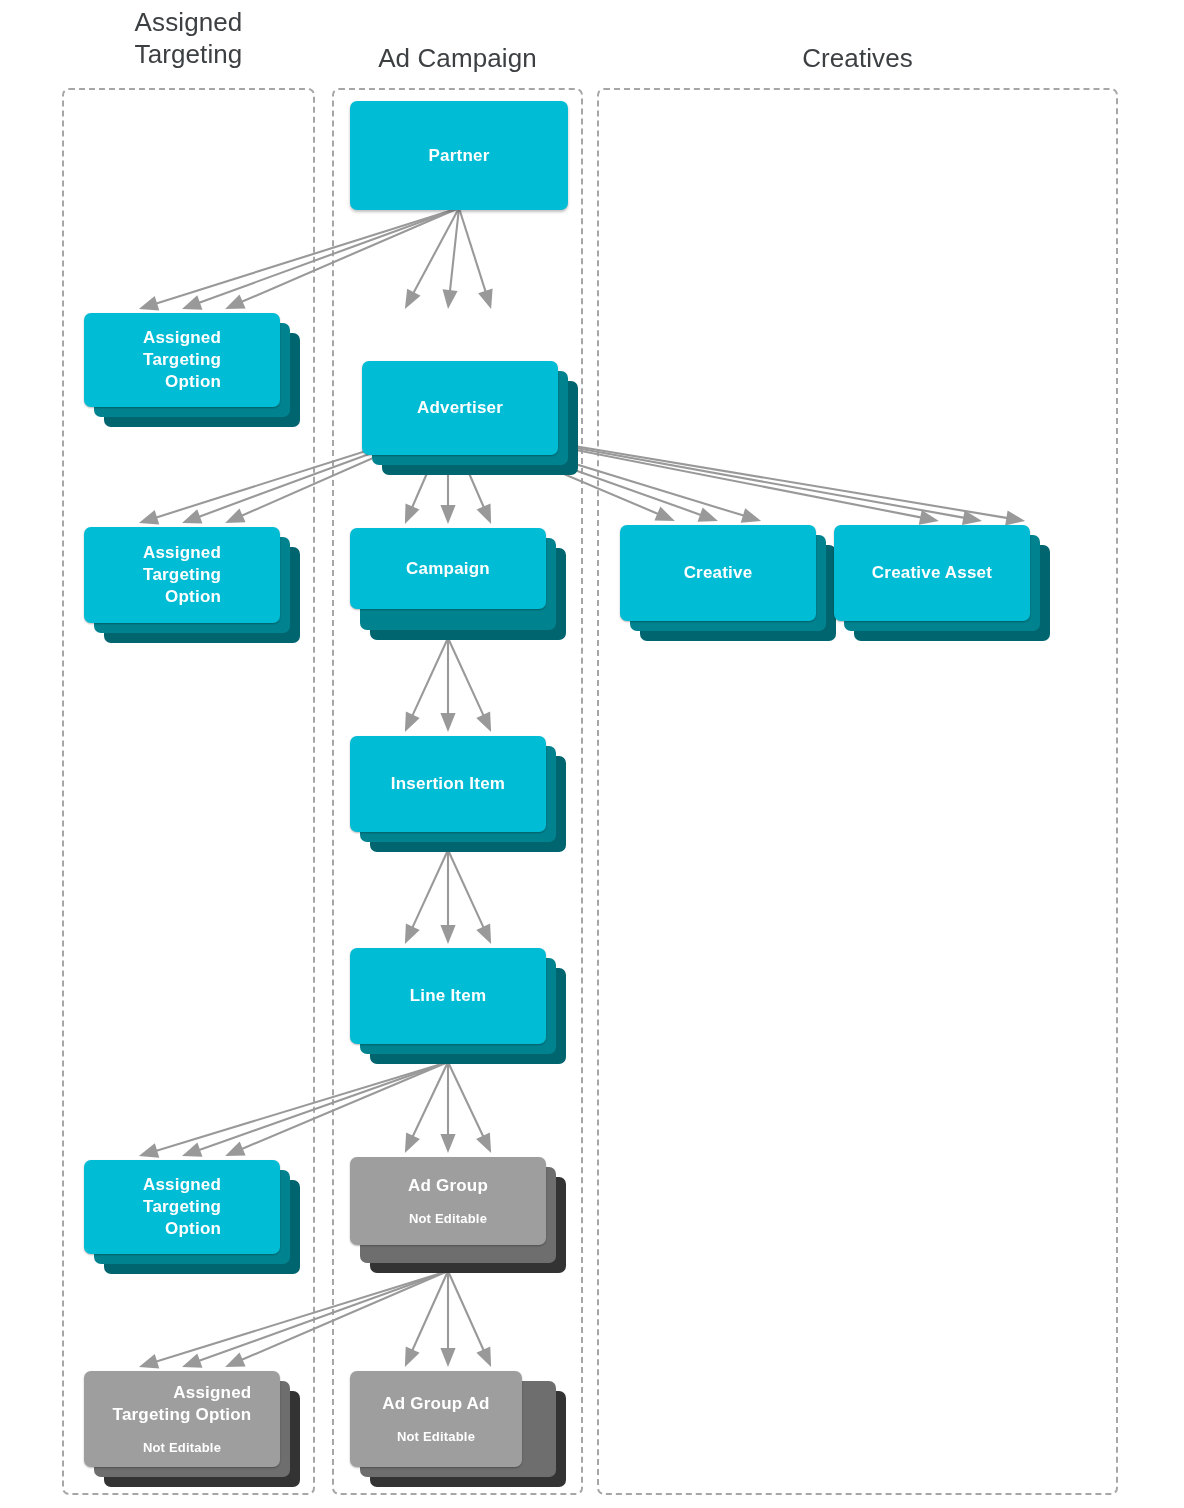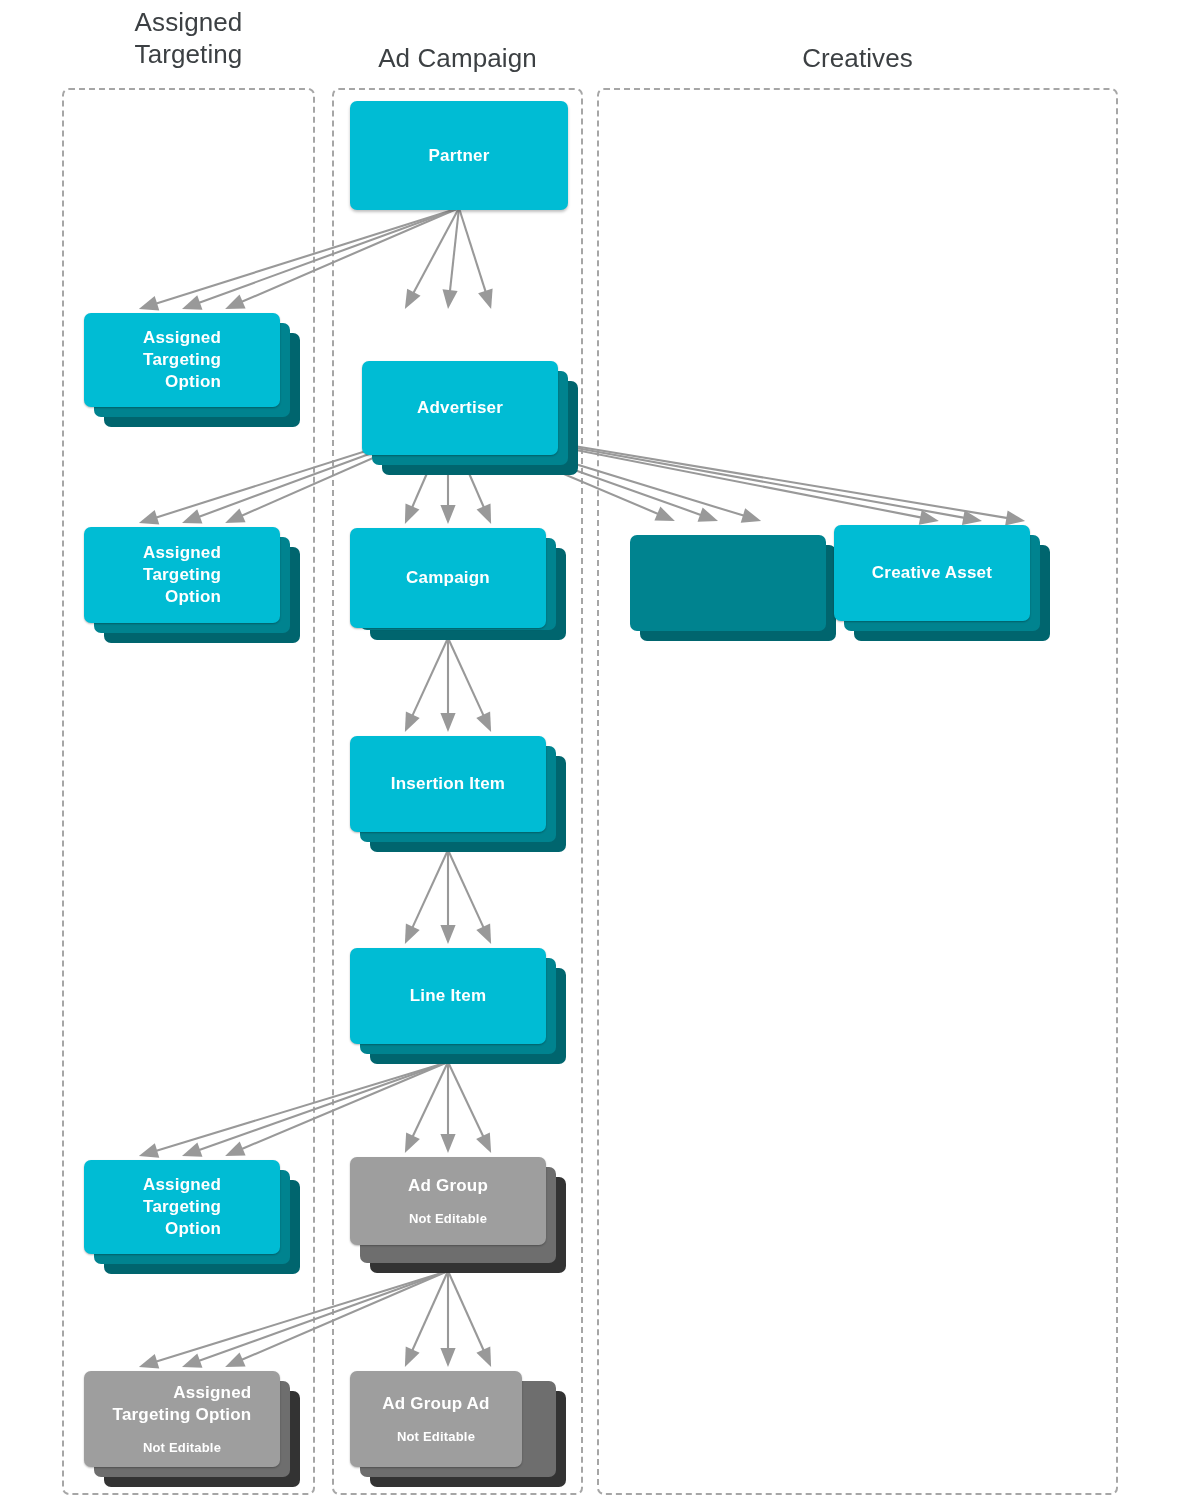--- a/index.html
+++ b/index.html
@@ -193,21 +193,21 @@
         <div class="layer back1" style="left: 10px; top: 10px; width: 196px; height: 94px;"></div>
         <div class="layer front" style="width: 196px; height: 94px;">
           <div class="node-label">
             <div>Advertiser</div>
           </div>
         </div>
       </div>
       <div class="node editable" style="left: 350px; top: 528px; width: 216px; height: 112px;">
         <div class="layer back2" style="left: 20px; top: 20px; width: 196px; height: 92px;"></div>
         <div class="layer back1" style="left: 10px; top: 10px; width: 196px; height: 92px;"></div>
-        <div class="layer front" style="width: 196px; height: 100px;">
+        <div class="layer front" style="width: 196px; height: 81px;">
           <div class="node-label">
             <div>Campaign</div>
           </div>
         </div>
       </div>
       <div class="node editable" style="left: 350px; top: 736px; width: 216px; height: 116px;">
         <div class="layer back2" style="left: 20px; top: 20px; width: 196px; height: 96px;"></div>
         <div class="layer back1" style="left: 10px; top: 10px; width: 196px; height: 96px;"></div>
         <div class="layer front" style="width: 196px; height: 96px;">
           <div class="node-label">
@@ -284,20 +284,25 @@
           <div class="node-label">
             <div>Assigned</div>
             <div>Targeting Option</div>
           </div>
           <div class="node-sub">Not Editable</div>
         </div>
       </div>
       <div class="node editable" style="left: 620px; top: 525px; width: 216px; height: 116px;">
         <div class="layer back2" style="left: 20px; top: 20px; width: 196px; height: 96px;"></div>
         <div class="layer back1" style="left: 10px; top: 10px; width: 196px; height: 96px;"></div>
+        <div class="layer front" style="width: 196px; height: 96px;">
+          <div class="node-label">
+            <div>Creative</div>
+          </div>
+        </div>
       </div>
       <div class="node editable" style="left: 834px; top: 525px; width: 216px; height: 104px;">
         <div class="layer back2" style="left: 20px; top: 20px; width: 196px; height: 96px;"></div>
         <div class="layer back1" style="left: 10px; top: 10px; width: 196px; height: 96px;"></div>
         <div class="layer front" style="width: 196px; height: 96px;">
           <div class="node-label">
             <div>Creative Asset</div>
           </div>
         </div>
       </div>

